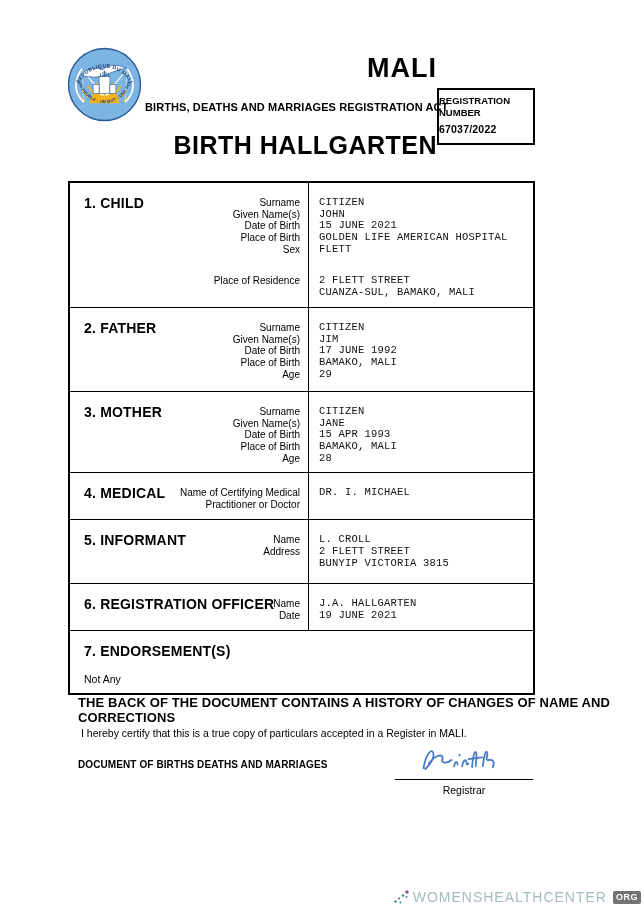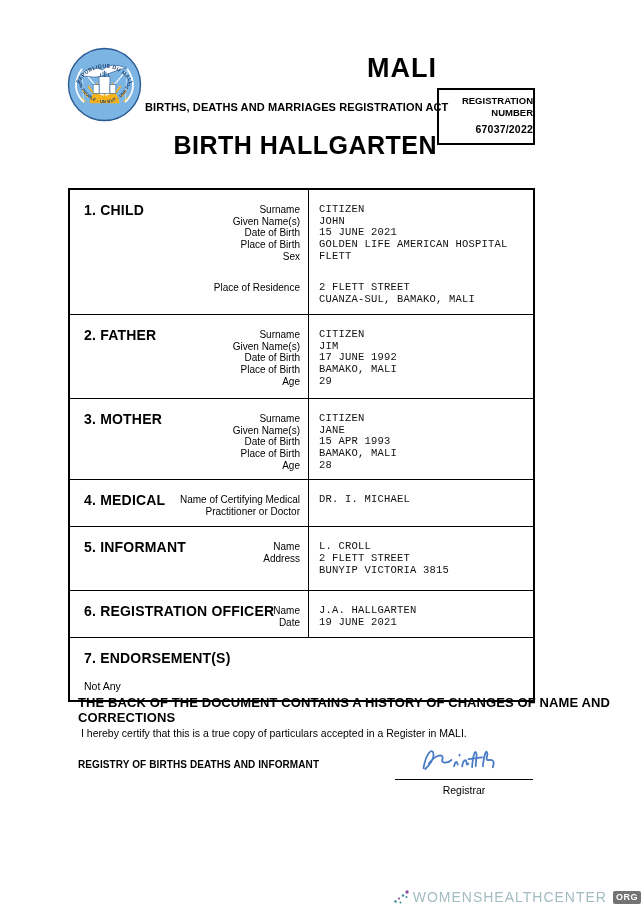--- a/index.html
+++ b/index.html
@@ -11,29 +11,29 @@
   .page { position:absolute; inset:0; }
 
   
   .emblem { position:absolute; left:67px; top:47px; width:75px; height:75px; }
   .header-center { position:absolute; left:145px; top:53px; width:292px; text-align:right; }
   .country-title { font-size:27px; font-weight:bold; letter-spacing:1px; }
   .act-title { font-size:11px; font-weight:bold; margin-top:17px; letter-spacing:0.1px; white-space:nowrap; }
   .doc-title { font-size:25px; font-weight:bold; margin-top:18px; letter-spacing:0.5px; }
   .reg-box {
     position:absolute; left:437px; top:88px; width:98px; height:57px;
-    border:2px solid #000; box-sizing:border-box; text-align:right;
+    border:2px solid #000; box-sizing:border-box; text-align:left;
     font-weight:bold; padding-top:5px;
   }
   .reg-label { font-size:9.5px; line-height:11.5px; }
   .reg-number { font-size:10.5px; margin-top:5px; letter-spacing:0.2px; }
 
   
   .cert-table {
-    position:absolute; left:68px; top:188px; width:467px;
+    position:absolute; left:68px; top:181px; width:467px;
     border:2px solid #000; box-sizing:border-box; background:#fff;
   }
   .sec { display:flex; border-bottom:1.6px solid #000; box-sizing:border-box; position:relative; }
   .sec:last-child { border-bottom:none; }
   .cell-left { width:238px; box-sizing:border-box; position:relative; padding:14px 8px 8px 14px; }
   .sec-heading { font-size:14px; font-weight:bold; letter-spacing:0.2px; white-space:nowrap; }
   .cell-left .sec-heading { position:absolute; left:14px; top:12px; }
   .labels { text-align:right; font-size:10px; }
   .cell-right {
     flex:1; border-left:1.6px solid #000; box-sizing:border-box;
@@ -212,21 +212,21 @@
         </div>
       </div>
       <div class="sec sec-full" style="min-height: 55px;">
         <div class="sec-heading">7. ENDORSEMENT(S)</div>
         <div class="sec-note">Not Any</div>
       </div>
     </div>
 
   <div class="back-note">THE BACK OF THE DOCUMENT CONTAINS A HISTORY OF CHANGES OF NAME AND CORRECTIONS</div>
   <div class="certify">I hereby certify that this is a true copy of particulars accepted in a Register in MALI.</div>
-  <div class="registry">REGISTRY OF BIRTHS DEATHS AND INFORMANT</div>
+  <div class="registry">DOCUMENT OF BIRTHS DEATHS AND MARRIAGES</div>
 
   <div class="signature-block">
     <svg class="signature-svg" width="104" height="36" viewBox="0 0 110 40">
       <path d="M10,29 C13,12 20,6 21,13 C22,19 15,27 12,30
                M16,24 C24,13 33,13 31,19 C29,25 38,23 41,20
                M44,27 C45,22 47,20 48,25
                M50,14 L50,15
                M53,27 C54,20 57,18 58,23 C58,25 58,26 60,24
                M64,28 C65,13 68,7 69,14 L68,27
                M60,19 L75,17

